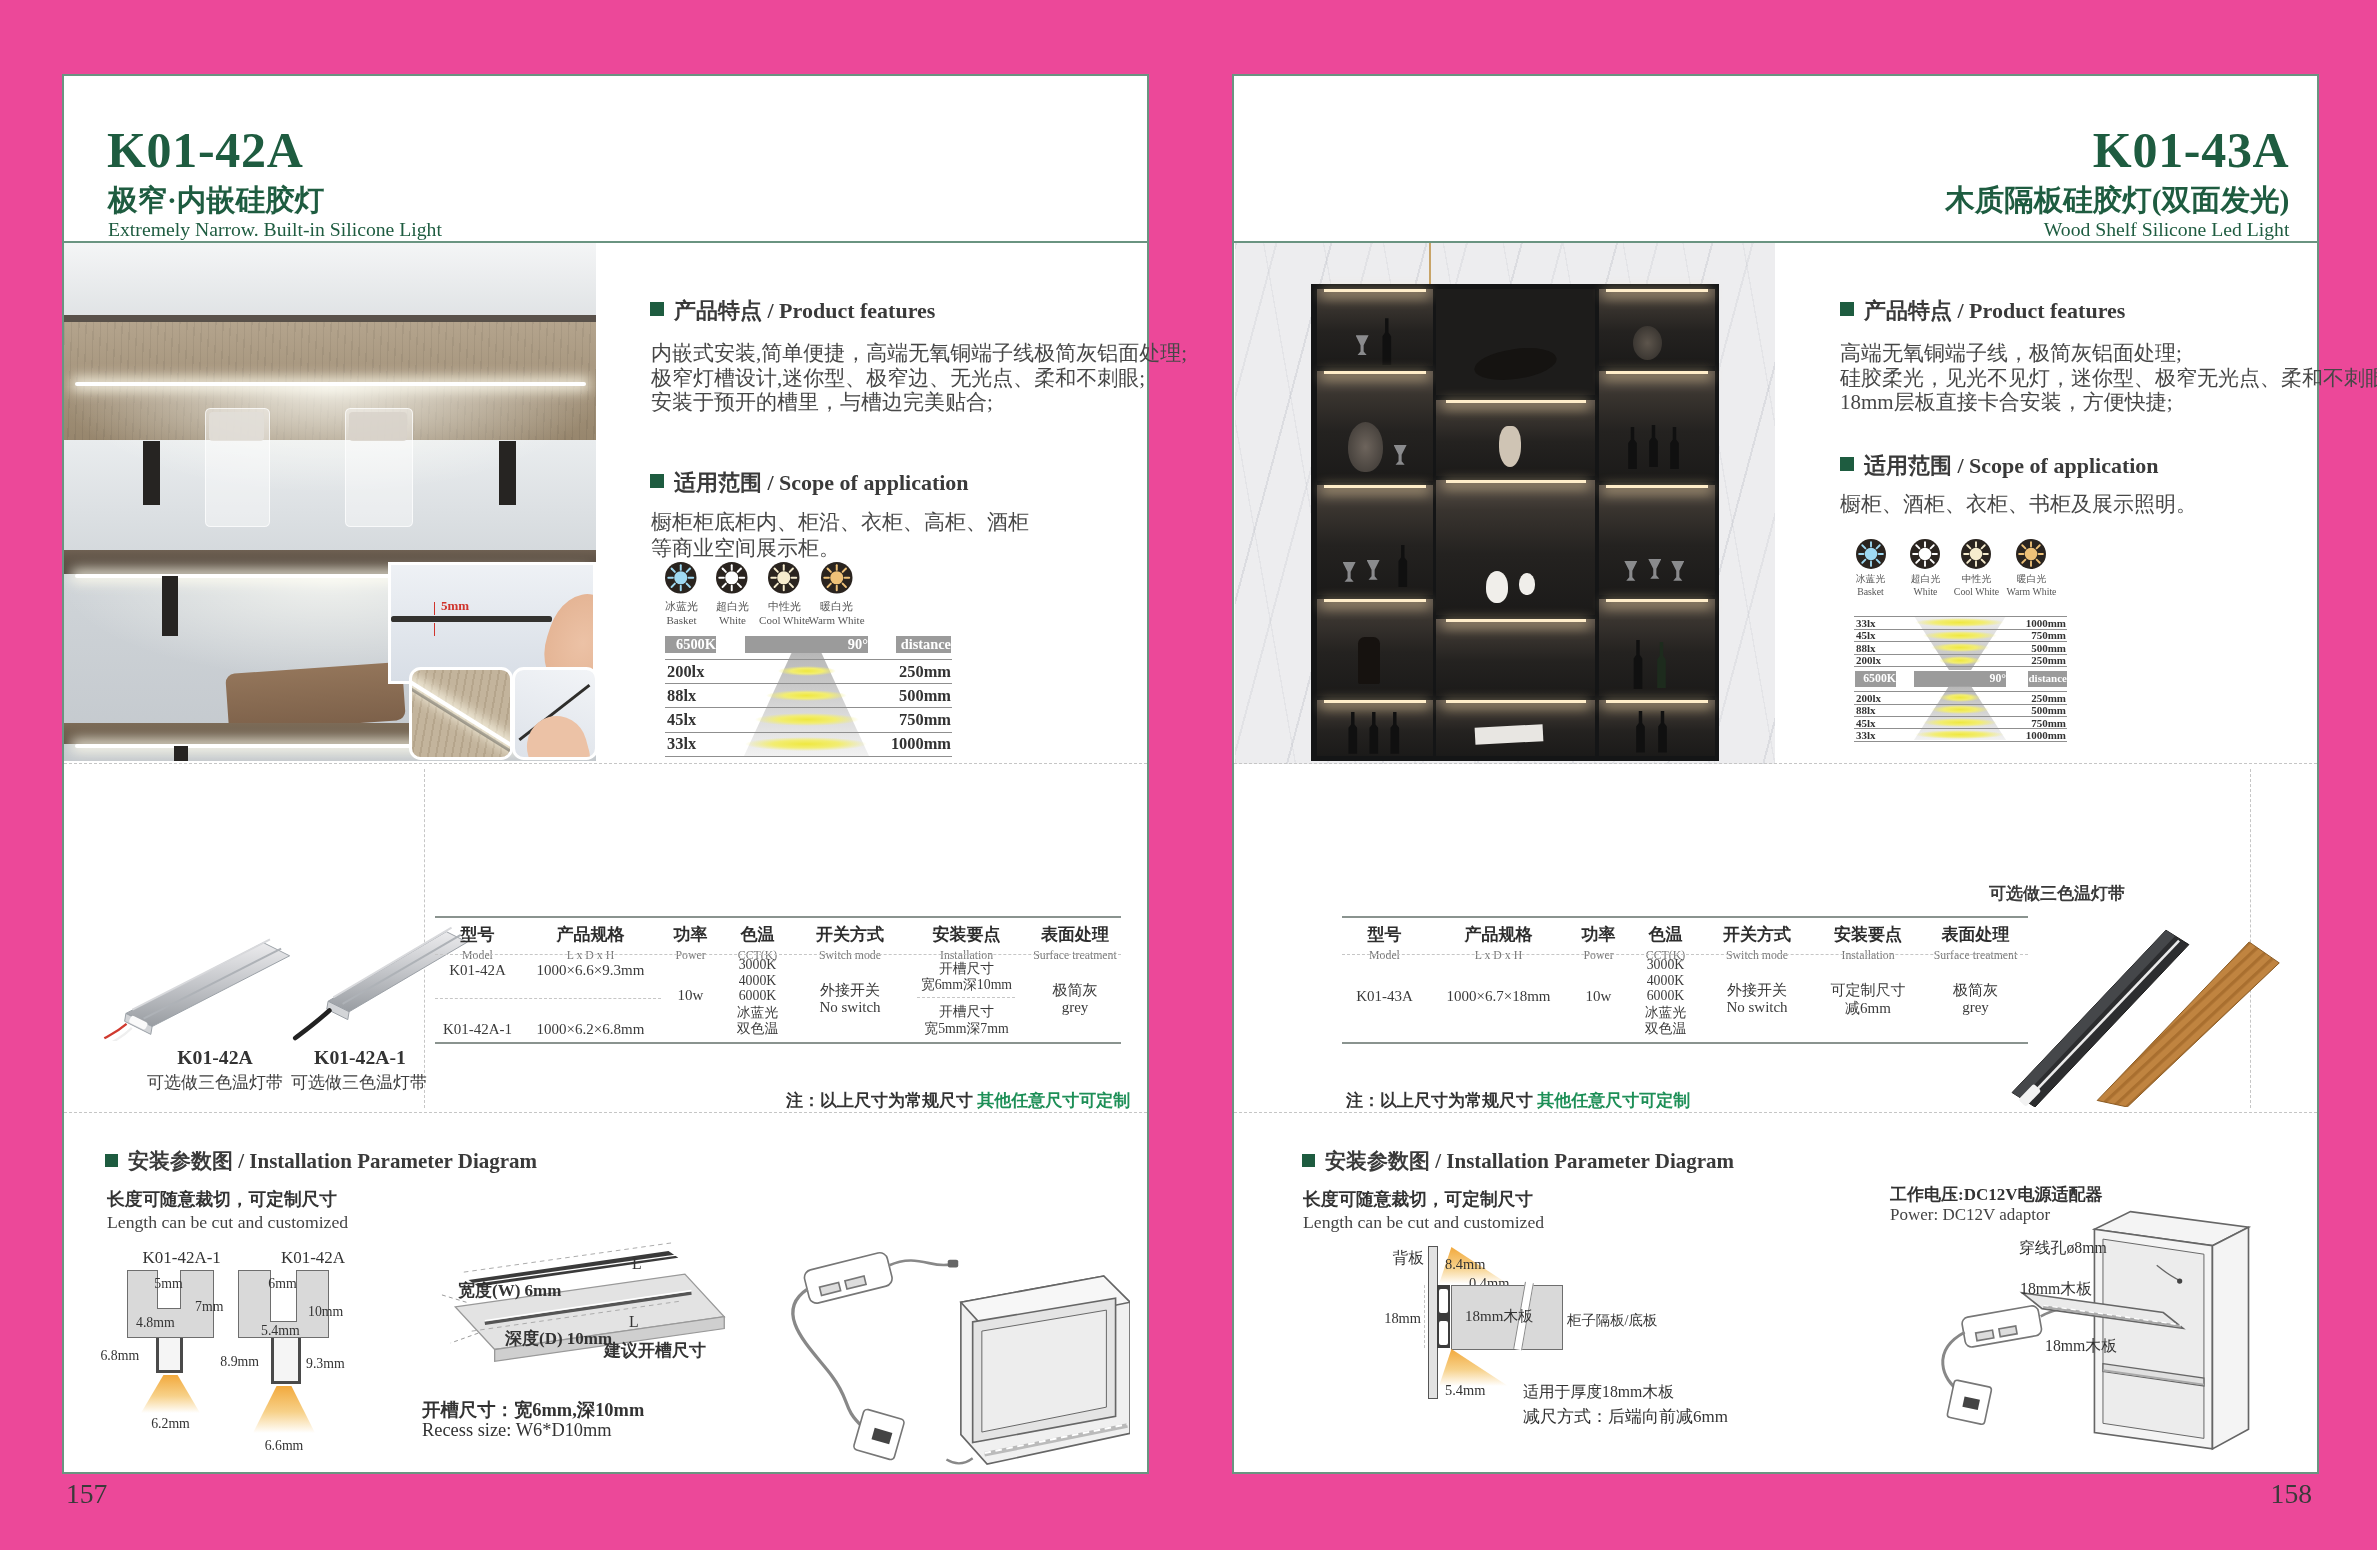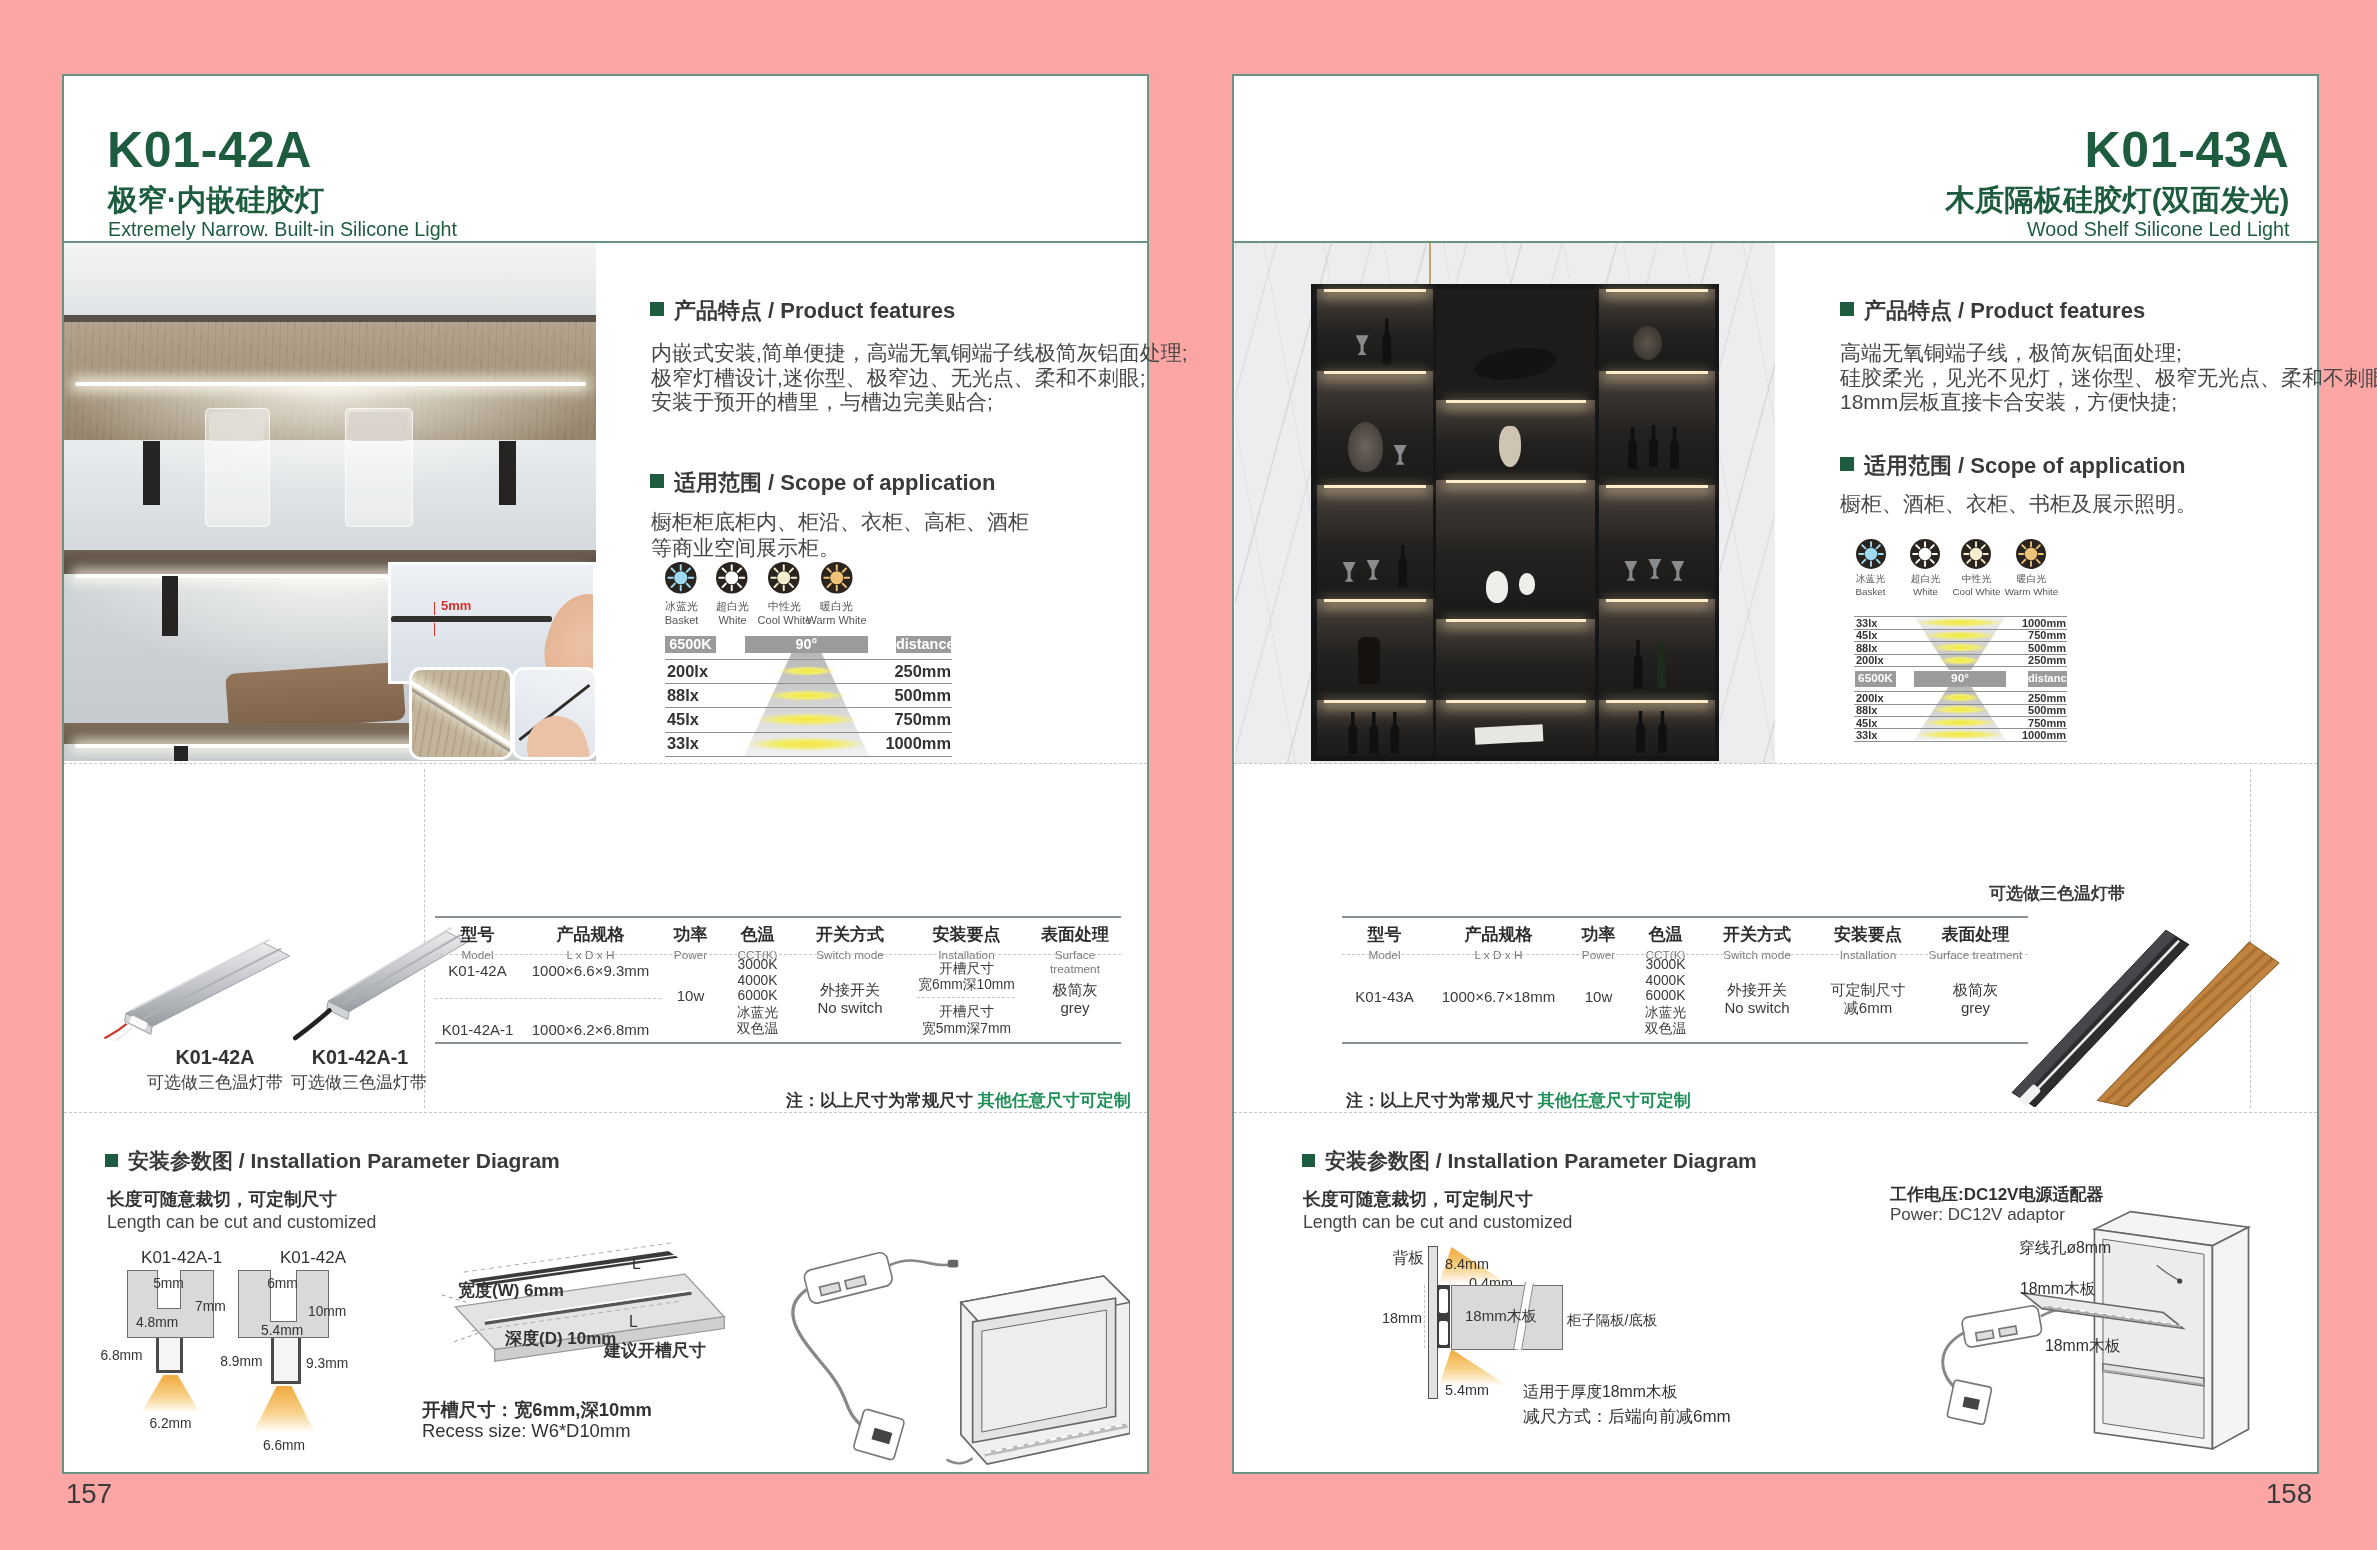--- a/index.html
+++ b/index.html
@@ -1,31 +1,31 @@
 <!DOCTYPE html>
 <html style="font-size:10.5px"><head>
 <meta charset="utf-8">
 <style>
   html,body{margin:0;padding:0;background:#ffffff;}
   body{font-family:"Liberation Sans","DejaVu Sans",sans-serif;}
-  #canvas{position:relative;width:2377px;height:1550px;background:#fca5a5;overflow:hidden;}
+  #canvas{position:relative;width:2377px;height:1550px;background:#ec4899;overflow:hidden;font-family:Liberation Serif, serif;}
   .abs{position:absolute;}
   .t{position:absolute;white-space:nowrap;}
   .page{position:absolute;top:74px;width:1083px;height:1396px;border:2px solid #6a9481;background:#fff;}
   #page-l{left:62px;}
   #page-r{left:1232px;}
   .model-title{font-size:50px;font-weight:bold;color:#1e5c40;letter-spacing:0.7px;}
   .sub-cn{font-size:29.5px;font-weight:bold;color:#1e5c40;}
   .sub-en{font-size:19.7px;color:#1e5c40;}
   .hdr-line{position:absolute;left:0;width:1083px;height:0;border-top:2px solid #6a9481;}
   .sec-head{font-size:22px;font-weight:bold;color:#3a3a3a;}
   .bullet{position:absolute;width:14.4px;height:14.4px;background:#1e5c40;}
   .body-line{position:absolute;font-size:21px;color:#474747;white-space:nowrap;text-align:right;}
   .icon-lbl{position:absolute;text-align:center;color:#555;white-space:nowrap;}
-  .bar{position:absolute;background:#9b9b9b;color:#fff;text-align:center;font-weight:bold;}
+  .bar{position:absolute;background:#9b9b9b;color:#fff;text-align:right;font-weight:bold;}
   .ln{position:absolute;height:1.3px;background:#8f8f8f;}
   .lx{position:absolute;font-weight:bold;color:#333;white-space:nowrap;}
   .mm{position:absolute;font-weight:bold;color:#333;text-align:right;white-space:nowrap;}
   .cone{position:absolute;background:linear-gradient(180deg,rgba(165,165,165,.8),rgba(210,210,210,.3));}
   .cone-up{position:absolute;background:linear-gradient(0deg,rgba(165,165,165,.8),rgba(210,210,210,.3));}
   .el{position:absolute;border-radius:50%;background:radial-gradient(closest-side,#efe83f 0%,#f2ed72 55%,rgba(242,237,114,0) 100%);}
   .dash-h{position:absolute;border-top:1.3px dashed #c6c6c6;}
   .dash-v{position:absolute;border-left:1.3px dashed #c6c6c6;}
   .thick{position:absolute;height:2px;background:#8a938f;}
   .th{position:absolute;text-align:center;}

